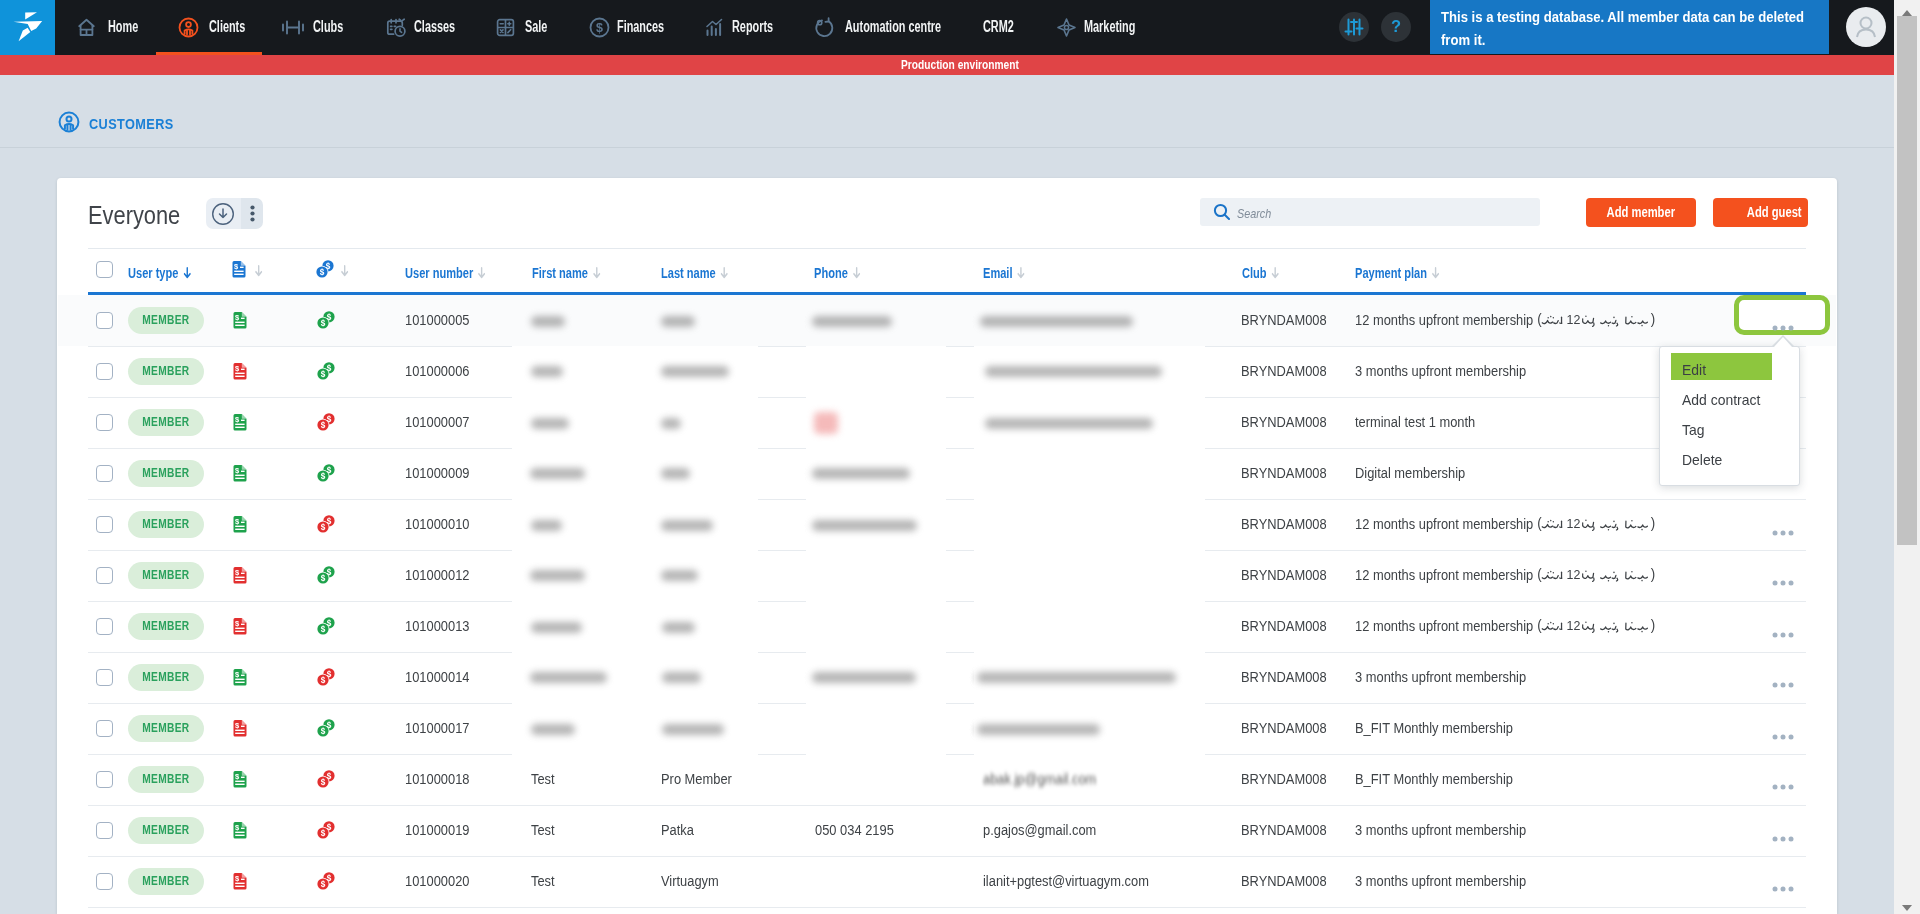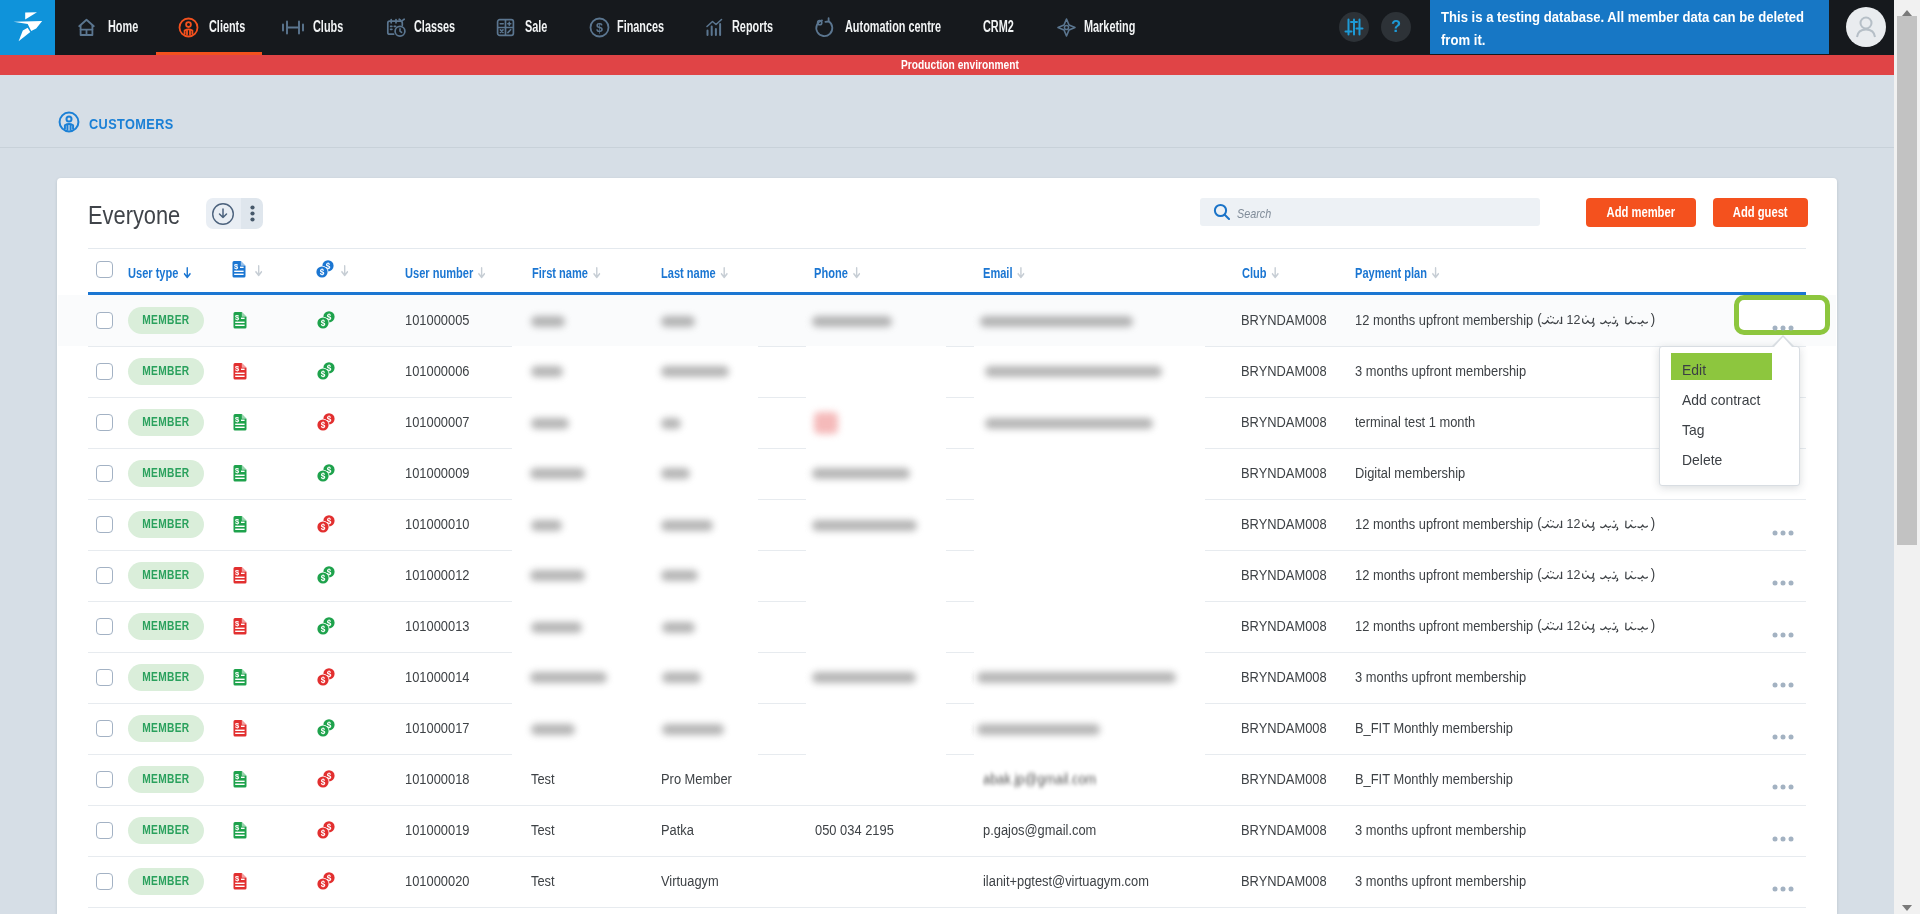--- a/index.html
+++ b/index.html
@@ -115,21 +115,21 @@
         <circle cx="2.5" cy="8.5" r="2.1" fill="#46586a"></circle>
         <circle cx="2.5" cy="14.5" r="2.1" fill="#46586a"></circle>
       </svg></div>
 <div class="abs" style="left:1200px;top:198px;width:340px;height:28px;background:#edf1f5;border-radius:3px"></div>
 <div class="abs" style="left:1213px;top:203px"><svg width="17" height="17" viewBox="0 0 17 17" style="">
         <circle cx="7.5" cy="7.5" r="5.6" fill="none" stroke="#1a73c8" stroke-width="2"></circle>
         <path d="M11.7 11.7 L16 16" stroke="#1a73c8" stroke-width="2" stroke-linecap="round"></path>
       </svg></div>
 <div class="abs" style="left:1237px;top:206px;font-size:13.5px;font-style:italic;color:#7f8b98;white-space:nowrap;transform:scaleX(0.8);transform-origin:0 0">Search</div>
 <div class="abs" style="left:1586px;top:198px;width:110px;height:29px;background:#f4511e;border-radius:4px;color:#fff;font-size:14px;font-weight:bold;text-align:center;line-height:29px"><span style="display:inline-block;transform:scaleX(0.8)">Add member</span></div>
-<div class="abs" style="left:1713px;top:198px;width:95px;height:29px;background:#f4511e;border-radius:4px;color:#fff;font-size:14px;font-weight:bold;text-align:center;line-height:29px"><span style="display:inline-block;transform:scaleX(0.8)">Add guest</span></div>
+<div class="abs" style="left:1713px;top:198px;width:95px;height:29px;background:#f4511e;border-radius:4px;color:#fff;font-size:14px;font-weight:bold;text-align:right;line-height:29px"><span style="display:inline-block;transform:scaleX(0.8)">Add guest</span></div>
 <div class="abs" style="left:88px;top:248px;width:1718px;height:1px;background:#e4e9ee"></div>
 <div class="cb" style="left:96px;top:261px"></div>
 <div class="hdr" style="left:128px;top:265px">User type<svg width="10" height="12" viewBox="0 0 10 12" style="margin-left:6px">
         <path d="M5 1 V10 M1.5 6.8 L5 10.3 L8.5 6.8" fill="none" stroke="#1b76d2" stroke-width="1.8" stroke-linecap="round" stroke-linejoin="round"></path>
       </svg></div>
 <div class="abs" style="left:232px;top:261px"><svg width="14" height="17" viewBox="0 0 14 17" style="">
         <path d="M0.5 1.5 A1.5 1.5 0 0 1 2 0 H8.8 L13.5 4.7 V15 a1.5 1.5 0 0 1 -1.5 1.5 H2 A1.5 1.5 0 0 1 0.5 15 Z" fill="#1b76d2"></path>
         <path d="M8.8 0 L8.8 4.7 L13.5 4.7 Z" fill="#ffffff" opacity="0.55"></path>
         <text x="2" y="8.3" font-family="Liberation Sans,sans-serif" font-size="7.6" font-weight="bold" fill="#fff">$</text>
         <rect x="8" y="5.6" width="3.6" height="1.4" fill="#fff"></rect>

